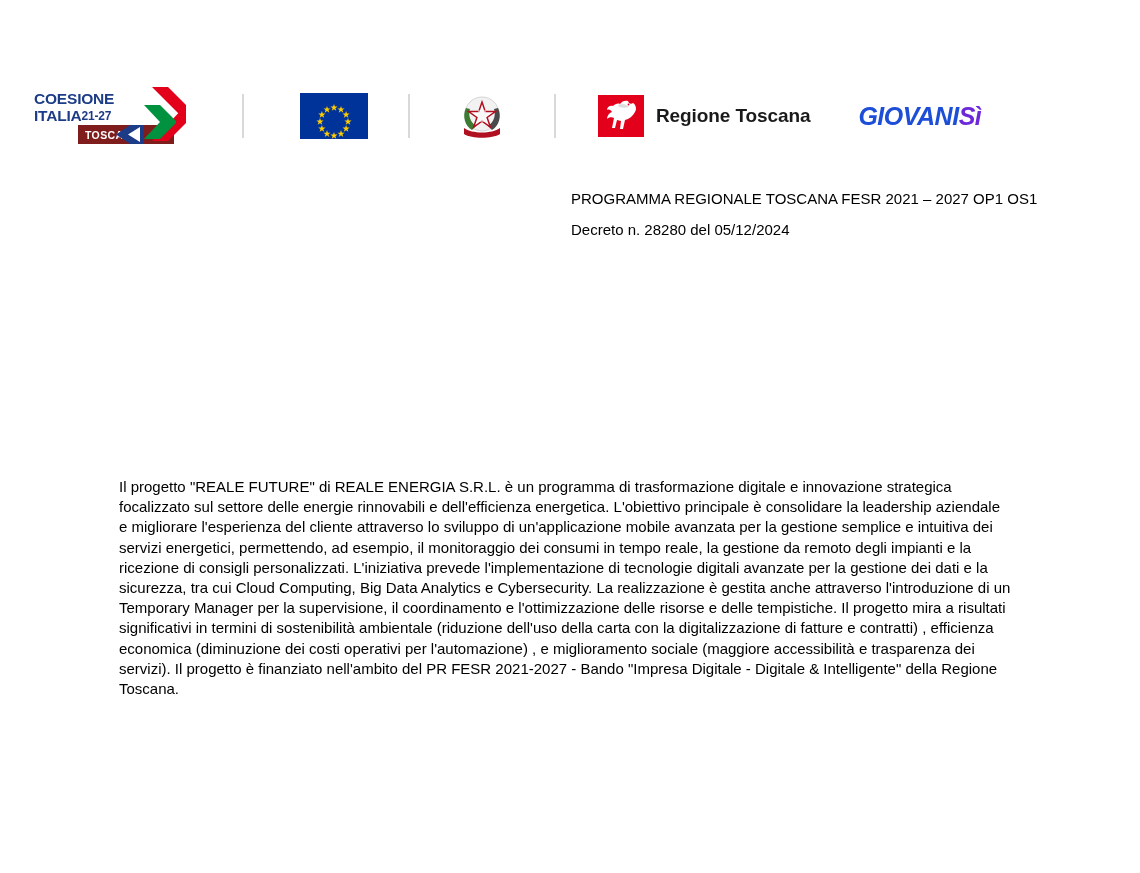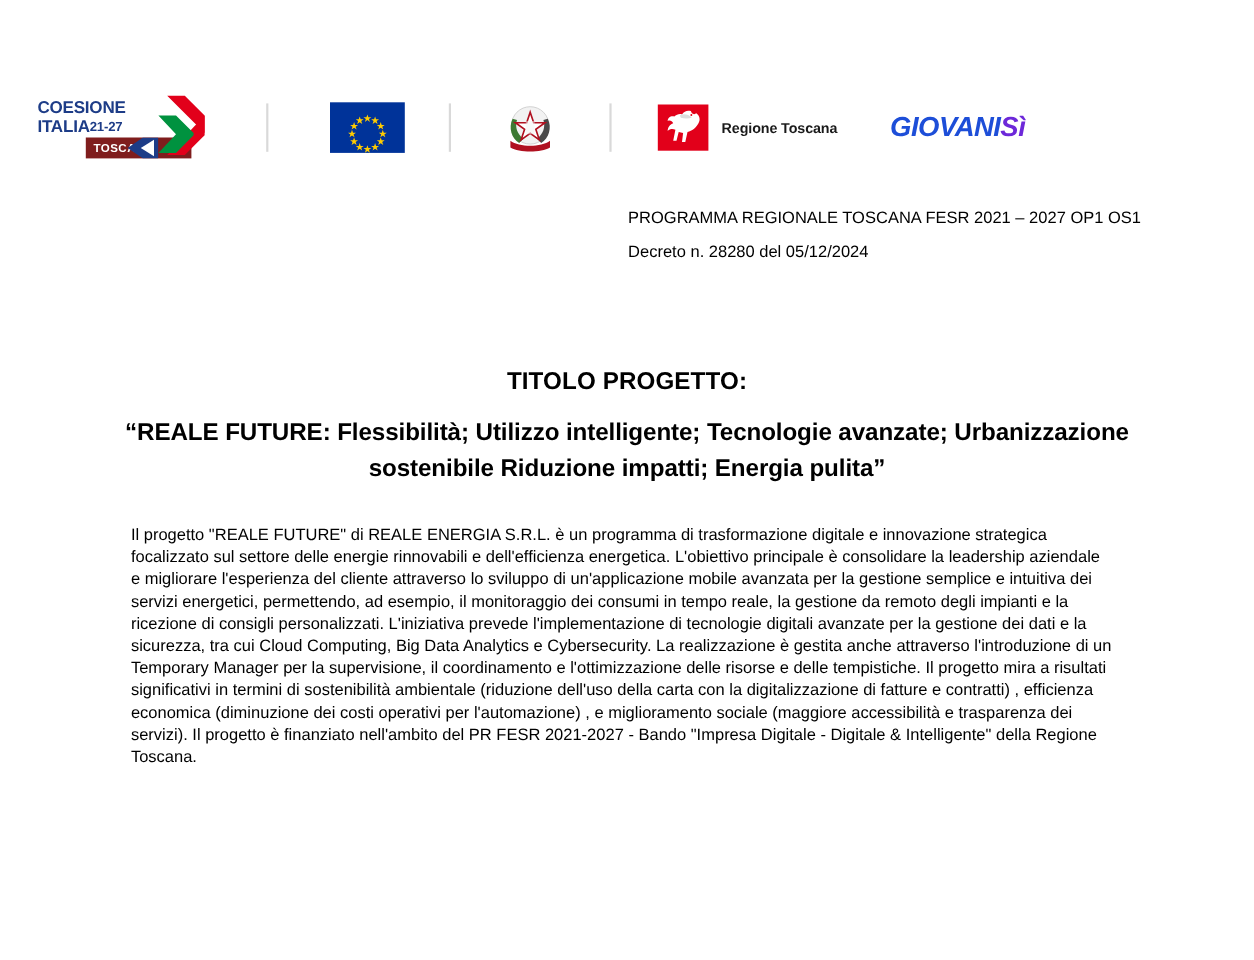--- a/index.html
+++ b/index.html
@@ -143,21 +143,21 @@
   }
   .tosc-square {
     width: 46px;
     height: 42px;
     background: #e2001a;
     position: relative;
     flex: 0 0 auto;
   }
   .tosc-text {
     margin-left: 12px;
-    font-size: 13px;
+    font-size: 19px;
     font-weight: bold;
     color: #1a1a1a;
     white-space: nowrap;
     letter-spacing: -0.1px;
   }
 
   
   .giovanisi {
     font-size: 25px;
     font-weight: bold;
@@ -305,20 +305,16 @@
         <span class="gs-red">Sì</span>
     </div>
 
   </div>
 
   <div class="program-header">
     <span class="ph-line">PROGRAMMA REGIONALE TOSCANA FESR 2021 – 2027 OP1 OS1</span>
     <span class="ph-line">Decreto n. 28280 del 05/12/2024</span>
   </div>
 
-  <div class="title-block">
-    <div class="title-label">TITOLO PROGETTO:</div>
-    <div class="title-main">“REALE FUTURE: Flessibilità; Utilizzo intelligente; Tecnologie avanzate; Urbanizzazione sostenibile Riduzione impatti; Energia pulita”</div>
-  </div>
 
   <div class="body-text">Il progetto "REALE FUTURE" di REALE ENERGIA S.R.L. è un programma di trasformazione digitale e innovazione strategica focalizzato sul settore delle energie rinnovabili e dell'efficienza energetica. L'obiettivo principale è consolidare la leadership aziendale e migliorare l'esperienza del cliente attraverso lo sviluppo di un'applicazione mobile avanzata per la gestione semplice e intuitiva dei servizi energetici, permettendo, ad esempio, il monitoraggio dei consumi in tempo reale, la gestione da remoto degli impianti e la ricezione di consigli personalizzati. L'iniziativa prevede l'implementazione di tecnologie digitali avanzate per la gestione dei dati e la sicurezza, tra cui Cloud Computing, Big Data Analytics e Cybersecurity. La realizzazione è gestita anche attraverso l'introduzione di un Temporary Manager per la supervisione, il coordinamento e l'ottimizzazione delle risorse e delle tempistiche. Il progetto mira a risultati significativi in termini di sostenibilità ambientale (riduzione dell'uso della carta con la digitalizzazione di fatture e contratti) , efficienza economica (diminuzione dei costi operativi per l'automazione) , e miglioramento sociale (maggiore accessibilità e trasparenza dei servizi). Il progetto è finanziato nell'ambito del PR FESR 2021-2027 - Bando "Impresa Digitale - Digitale &amp; Intelligente" della Regione Toscana.</div>
 
 </div>
 
 </body></html>

